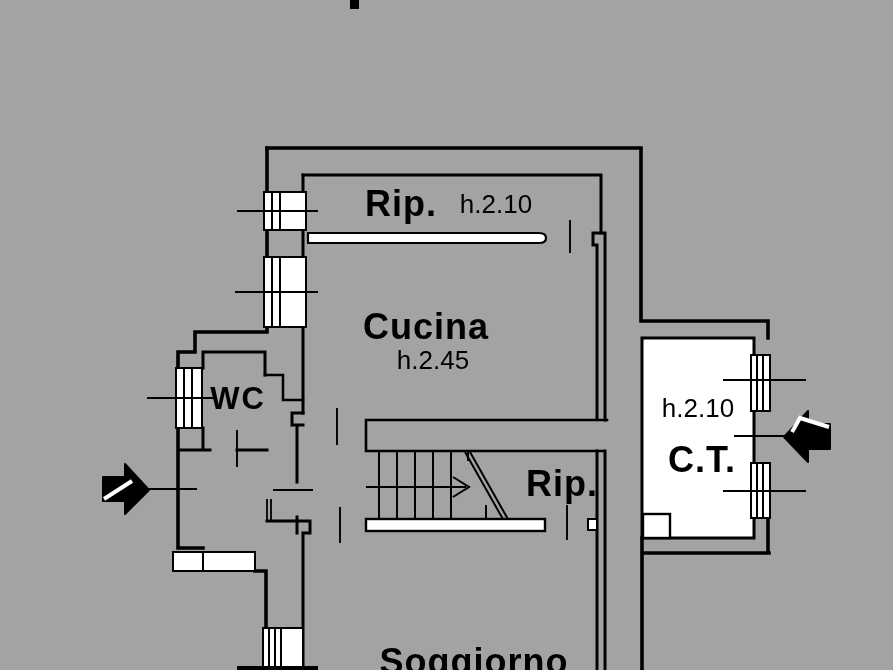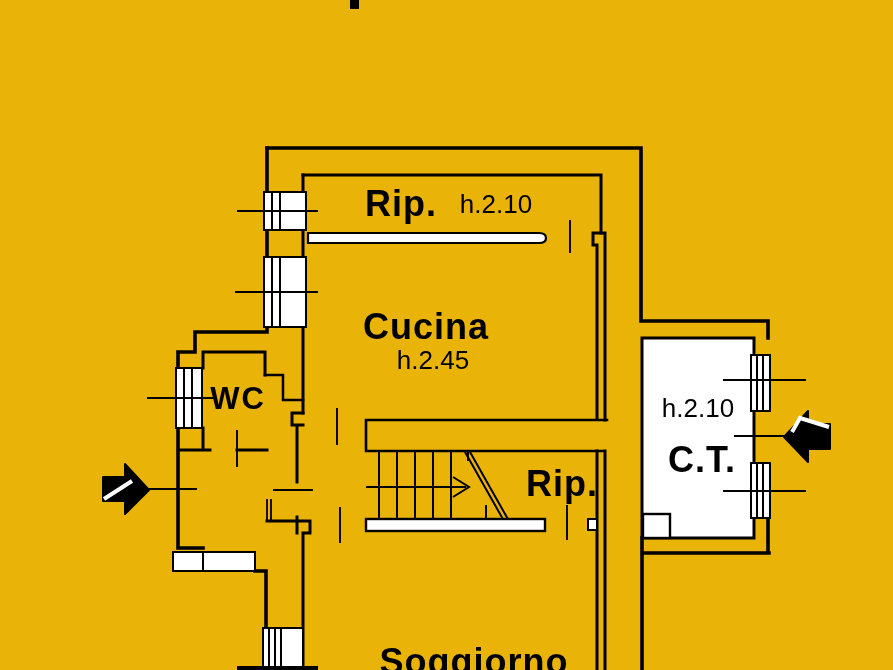--- a/index.html
+++ b/index.html
@@ -1,20 +1,20 @@
 <!DOCTYPE html>
 <html><head>
 <meta charset="utf-8">
 <style>
   html,body{margin:0;padding:0;background:#ffffff;}
   #canvas{
     position:relative;
     width:893px;height:670px;
     overflow:hidden;
-    background:#eab308;
+    background:#a3a3a3;
     font-family:"Liberation Sans", sans-serif;
   }
   svg{display:block;}
   text{fill:#000000;}
   .room-label{font-weight:bold;font-size:36px;letter-spacing:1px;}
   .room-label-small{font-weight:bold;font-size:31px;letter-spacing:2px;}
   .height-note{font-weight:normal;font-size:26px;}
 </style>
 </head>
 <body>

